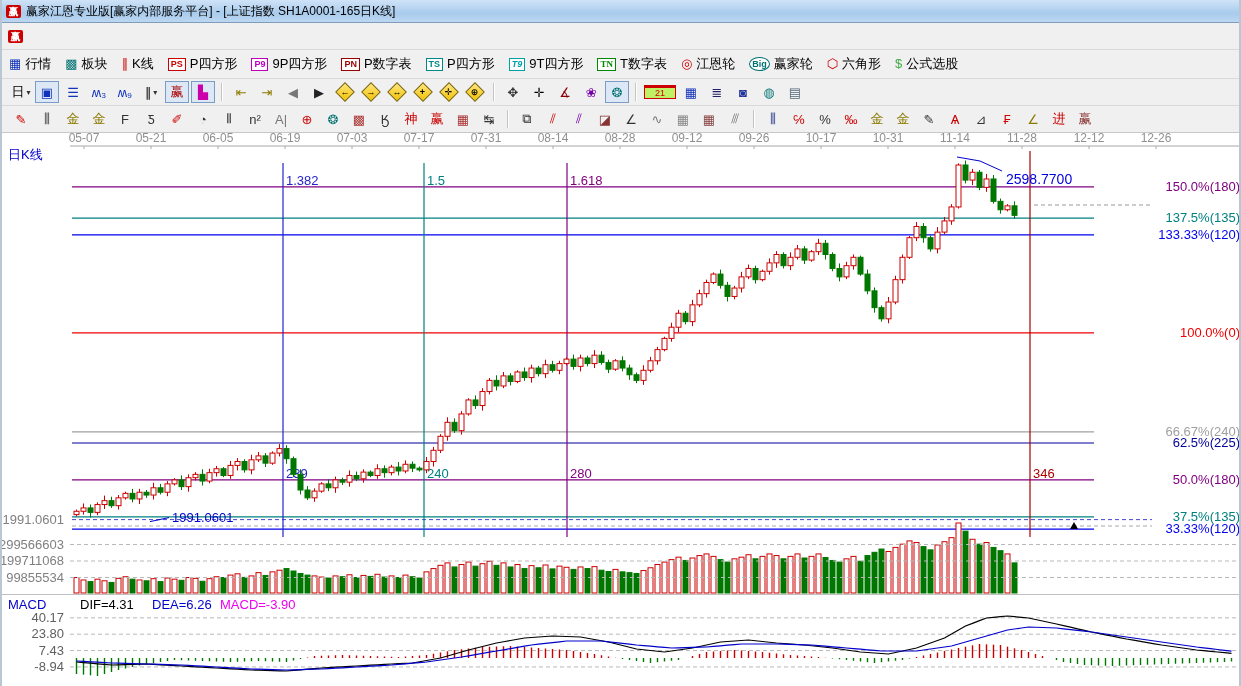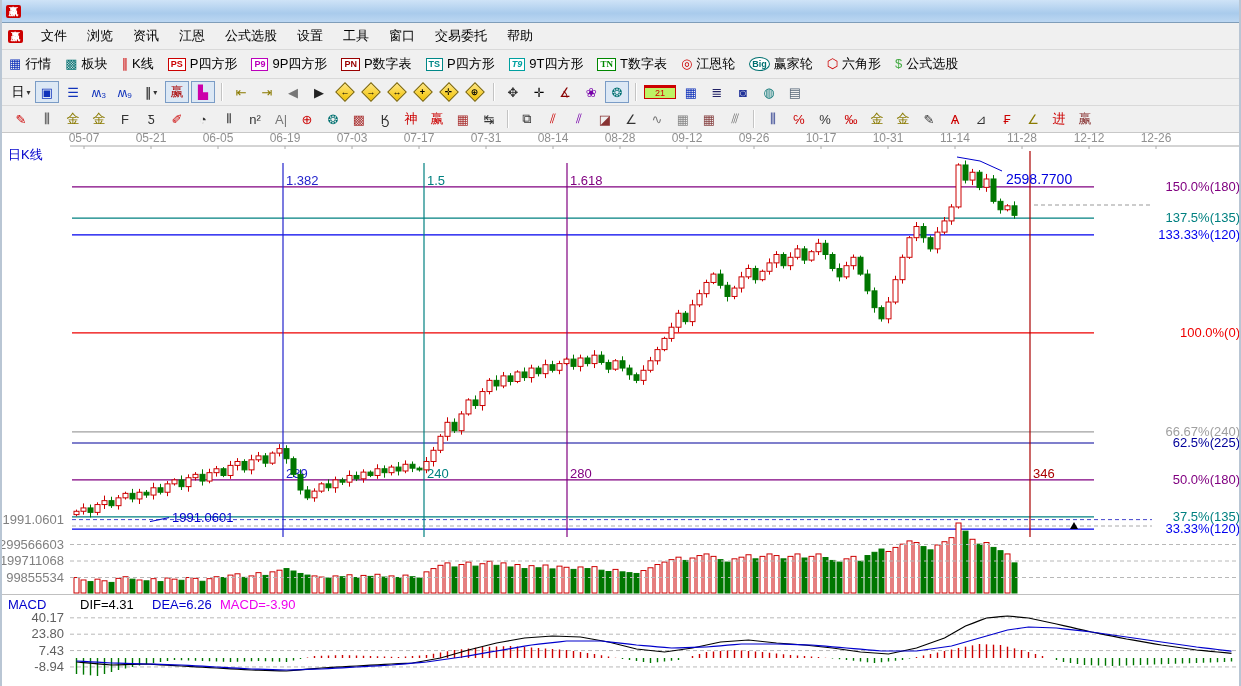--- a/index.html
+++ b/index.html
@@ -34,24 +34,24 @@
   
   .chart-area{position:relative;width:1241px;height:558px;background:#fff;}
   svg text{font-family:"Liberation Sans","DejaVu Sans",sans-serif;}
 </style>
 </head>
 <body>
 
 <div class="window">
   <div class="titlebar">
     <span class="app-logo">赢</span>
+    <span>赢家江恩专业版[赢家内部服务平台] - [上证指数  SH1A0001-165日K线]</span>
   </div>
   <div class="menubar">
     <span class="app-logo">赢</span>
-    <span id="menu-items"><span class="menu-item">文件</span><span class="menu-item">浏览</span><span class="menu-item">资讯</span><span class="menu-item">江恩</span><span class="menu-item">公式选股</span><span class="menu-item">设置</span><span class="menu-item">工具</span><span class="menu-item">窗口</span><span class="menu-item">交易委托</span><span class="menu-item">帮助</span></span>
   </div>
   <div class="toolbar1" id="toolbar-main">
       <span class="tb1-item">
         <span class="tb1-glyph" style="color: rgb(17, 51, 187);">▦</span>
         <span>行情</span>
       </span>
       <span class="tb1-item">
         <span class="tb1-glyph" style="color: rgb(0, 112, 112);">▩</span>
         <span>板块</span>
       </span>

